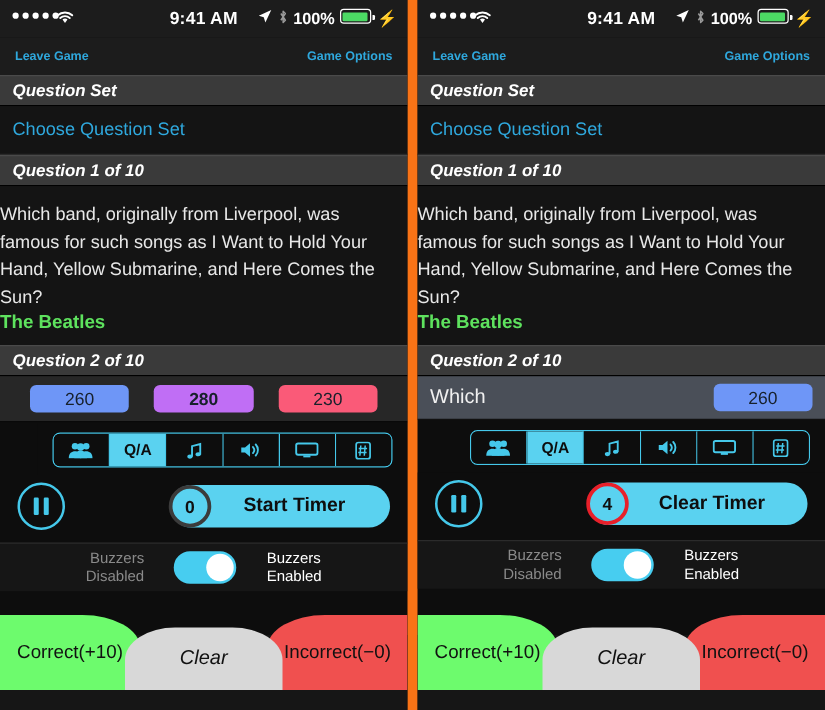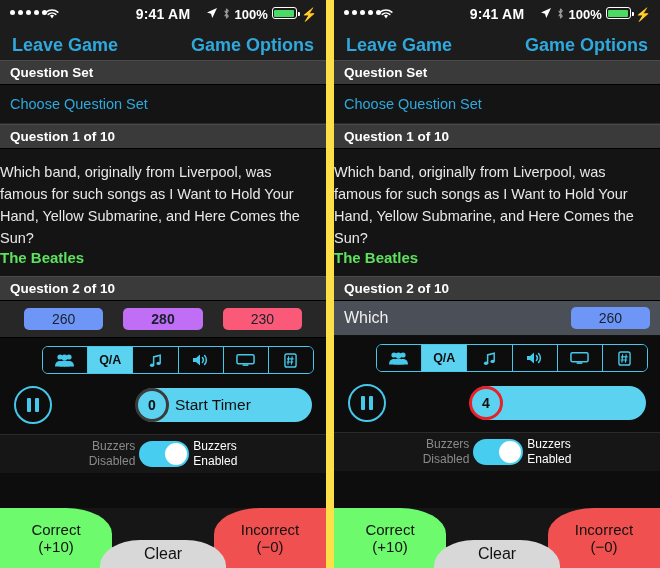--- a/index.html
+++ b/index.html
@@ -1,42 +1,42 @@
 <!DOCTYPE html>
 <html><head>
 <meta charset="utf-8">
 <style>
   html,body{margin:0;padding:0;background:#ffffff;}
   body{
     width:660px;height:568px;overflow:hidden;
     font-family:"Liberation Sans", sans-serif;
     -webkit-font-smoothing:antialiased;
   }
-  .stage{position:relative;width:660px;height:568px;display:flex;background:#fde047;}
+  .stage{position:relative;width:660px;height:568px;display:flex;background:#f97316;}
   .panel{position:relative;width:326px;height:568px;background:#0d0d0d;overflow:hidden;}
   .panel.left{margin-right:8px;}
 
   
   .statusbar{height:30px;background:#1c1c1c;position:relative;color:#fff;}
   .sb-dots{position:absolute;left:10px;top:10px;display:flex;align-items:center;gap:3px;}
   .sb-dot{width:5px;height:5px;border-radius:50%;background:#ffffff;display:block;}
   .sb-wifi{position:absolute;left:45px;top:8px;width:14px;height:12px;}
   .sb-time{position:absolute;left:0;right:0;top:6px;text-align:center;font-size:14px;font-weight:bold;letter-spacing:.2px;}
   .sb-right{position:absolute;right:8px;top:7px;display:flex;gap:4px;font-size:13px;font-weight:bold;}
   .sb-batt{width:25px;height:12px;border:1.5px solid #ffffff;border-radius:3px;position:relative;box-sizing:border-box;padding:1.5px;}
   .sb-batt i{display:block;height:100%;width:100%;background:#4cd964;border-radius:1px;}
   .sb-batt:after{content:"";position:absolute;right:-4px;top:3.5px;width:2px;height:4px;background:#fff;border-radius:0 1px 1px 0;}
   .sb-bolt{font-size:13px;margin-left:1px;}
 
   
   .navbar{height:30px;background:#1c1c1c;display:flex;align-items:center;justify-content:space-between;padding:0 12px;box-sizing:border-box;}
-  .nav-btn{color:#2fa8dd;font-size:18px;font-weight:600;white-space:nowrap;cursor:pointer;}
-
-  
-  .sec-header{background:#3a3a3a;color:#ffffff;font-size:13.5px;font-weight:bold;padding:4px 10px;border-top:1px solid #4a4a4a;border-bottom:1px solid #000;}
+  .nav-btn{color:#2fa8dd;font-size:10px;font-weight:600;white-space:nowrap;cursor:pointer;}
+
+  
+  .sec-header{background:#3a3a3a;color:#ffffff;font-size:13.5px;font-weight:bold;padding:4px 10px;border-top:1px solid #4a4a4a;border-bottom:1px solid #000;font-style:italic;}
   .row-link{background:#141414;padding:11px 10px;color:#2fa8dd;font-size:14.5px;border-bottom:1px solid #2a2a2a;cursor:pointer;}
   .q-body{background:#141414;padding:12px 12px 10px 0;}
   .q-text{color:#e8e8e8;font-size:14.5px;line-height:1.52;}
   .q-answer{color:#5ee25e;font-size:15px;font-weight:bold;}
 
   
   .player-row{background:#4a4f58;display:flex;align-items:center;justify-content:space-between;padding:6px 10px;border-bottom:1px solid #111;}
   .player-name{color:#f0f0f0;font-size:16px;}
   .badge{
     min-width:60px;text-align:center;font-size:14px;color:#17202b;
@@ -62,38 +62,38 @@
     margin-left:auto;height:34px;background:#5ad2f0;border-radius:17px;
     display:flex;align-items:center;padding-right:16px;cursor:pointer;position:relative;min-width:160px;
   }
   .timercircle{
     width:34px;height:34px;border-radius:50%;background:#5ad2f0;
     border:3px solid #3b3b3b;box-sizing:border-box;
     display:flex;align-items:center;justify-content:center;
     color:#101010;font-size:14px;font-weight:600;flex:none;margin-left:-1px;
   }
   .timercircle.active{border-color:#e8202a;}
-  .timerlabel{flex:1;color:#0e0e0e;font-size:15.5px;font-weight:400;padding-left:6px;white-space:nowrap;}
-
-  
-  .buzzbar{background:#161616;height:38px;display:flex;align-items:center;justify-content:center;gap:4px;border-top:1px solid #2b2b2b;}
+  .timerlabel{flex:1;text-align:center;color:#0e0e0e;font-size:15.5px;font-weight:700;padding-left:6px;white-space:nowrap;}
+
+  
+  .buzzbar{background:#161616;height:38px;display:flex;align-items:center;justify-content:center;gap:24px;border-top:1px solid #2b2b2b;}
   .buzz-txt{font-size:12px;line-height:1.25;text-align:right;}
   .buzz-txt.r{text-align:left;}
   .buzz-off{color:#8a8a8a;}
   .buzz-on{color:#ffffff;}
   .switch{width:50px;height:26px;border-radius:13px;background:#47cdf0;position:relative;cursor:pointer;flex:none;}
   .switch .knob{position:absolute;top:2px;left:26px;width:22px;height:22px;border-radius:50%;background:#fff;}
 
   
   .actions{position:absolute;left:0;bottom:0;width:100%;height:60px;background:#161616;}
-  .act{position:absolute;bottom:0;height:60px;box-sizing:border-box;display:flex;flex-direction:column;align-items:center;justify-content:center;cursor:pointer;color:#111;}
+  .act{position:absolute;bottom:16px;height:60px;box-sizing:border-box;display:flex;flex-direction:row;align-items:center;justify-content:center;cursor:pointer;color:#111;}
   .act .l1{font-size:15px;line-height:1.15;}
   .act .l2{font-size:15px;line-height:1.15;}
   .act.correct{left:0;width:112px;background:#6dfb6d;border-top-right-radius:46px 26px;}
-  .act.clear{left:100px;width:126px;height:28px;background:#d8d8d8;border-top-left-radius:40px 26px;border-top-right-radius:40px 26px;z-index:1;}
+  .act.clear{left:100px;width:126px;height:50px;background:#d8d8d8;border-top-left-radius:40px 26px;border-top-right-radius:40px 26px;z-index:1;font-style:italic;}
   .act.incorrect{right:0;width:112px;background:#f0504f;border-top-left-radius:46px 26px;}
   .act.clear .l1{font-size:16px;}
   svg{display:block;}
 </style>
 </head>
 <body>
 
 <div class="stage">
 
   <div class="panel left">
@@ -357,20 +357,21 @@
       </div>
     </div>
 
     <div class="timerrow">
       <div class="pausebtn">
           <span></span>
           <span></span>
         </div>
       <div class="timerpill">
         <div class="timercircle active">4</div>
+        <div class="timerlabel">Clear Timer</div>
       </div>
     </div>
 
     <div class="buzzbar">
       <div class="buzz-txt buzz-off">
         <div>Buzzers</div>
         <div>Disabled</div>
       </div>
       <div class="switch">
           <div class="knob"></div>

